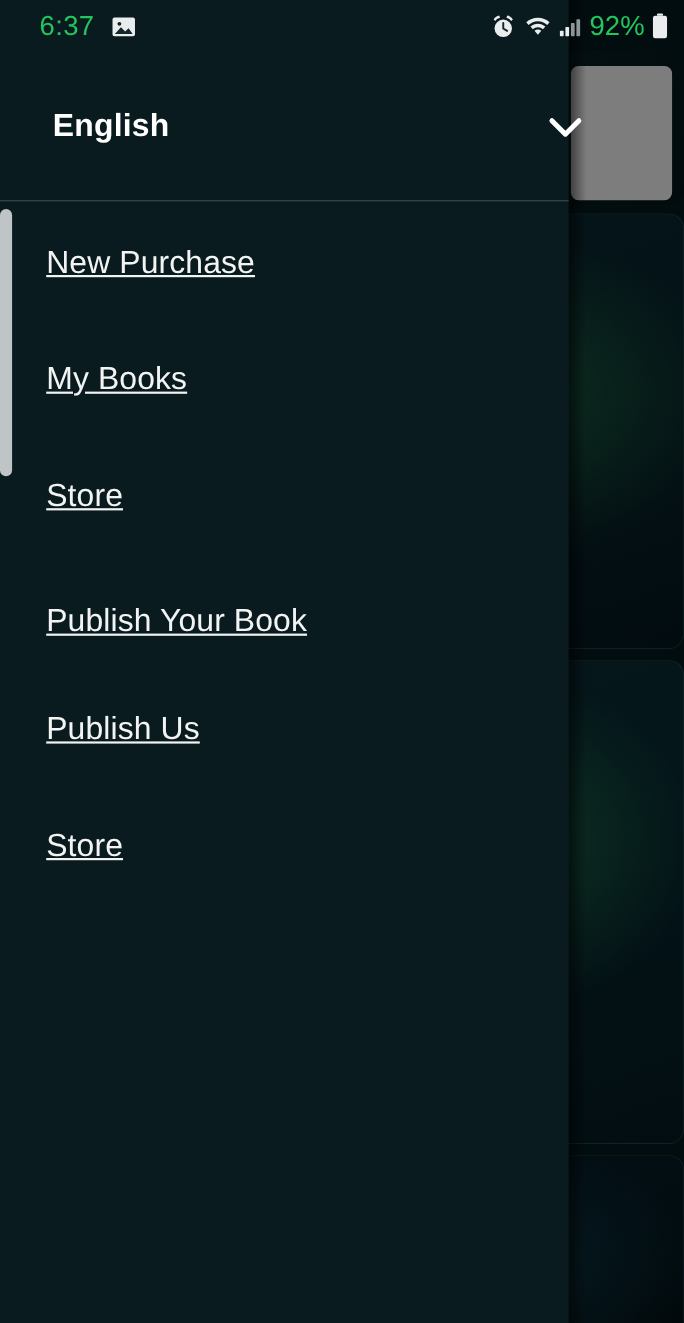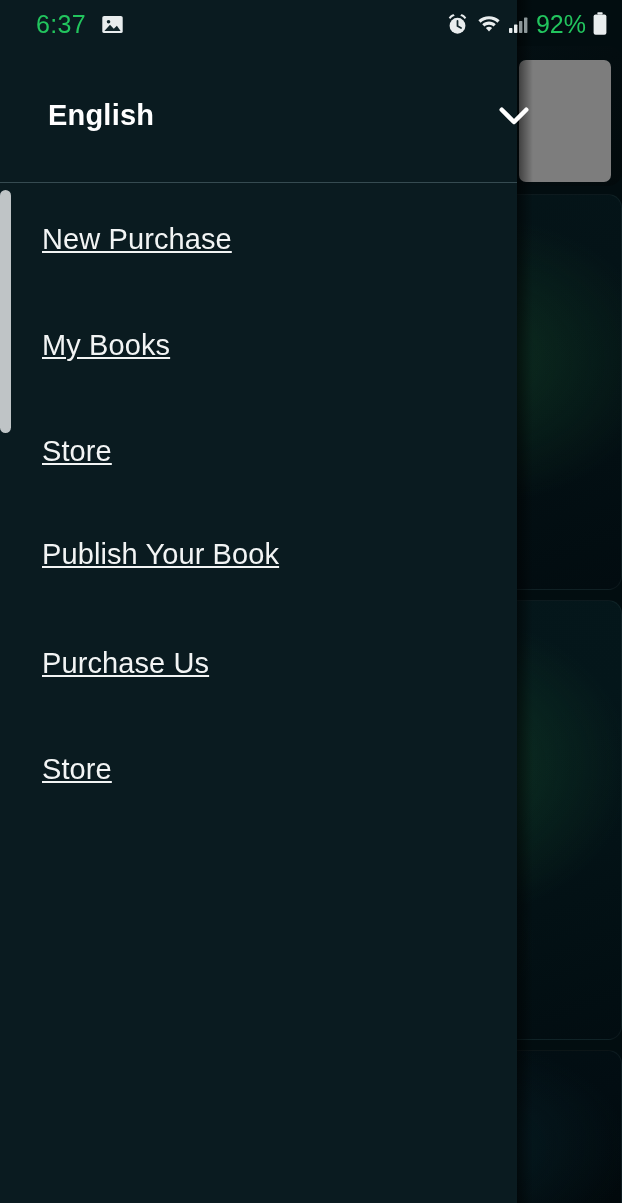--- a/index.html
+++ b/index.html
@@ -250,26 +250,26 @@
     </div>
 
     <div class="menu-item" style="top:109px;">
       <span class="menu-item-label">My Books</span>
     </div>
 
     <div class="menu-item" style="top:215px;">
       <span class="menu-item-label">Store</span>
     </div>
 
-    <div class="menu-item" style="top:318px;">
+    <div class="menu-item" style="top:329px;">
       <span class="menu-item-label">Publish Your Book</span>
     </div>
 
     <div class="menu-item" style="top:427px;">
-      <span class="menu-item-label">Purchase Us</span>
+      <span class="menu-item-label">Publish Us</span>
     </div>
 
     <div class="menu-item" style="top:533px;">
       <span class="menu-item-label">Store</span>
     </div>
 
   </div>
 
   <div id="drawer-scrollbar-track"></div>
   <div id="drawer-scrollbar-thumb"></div>

